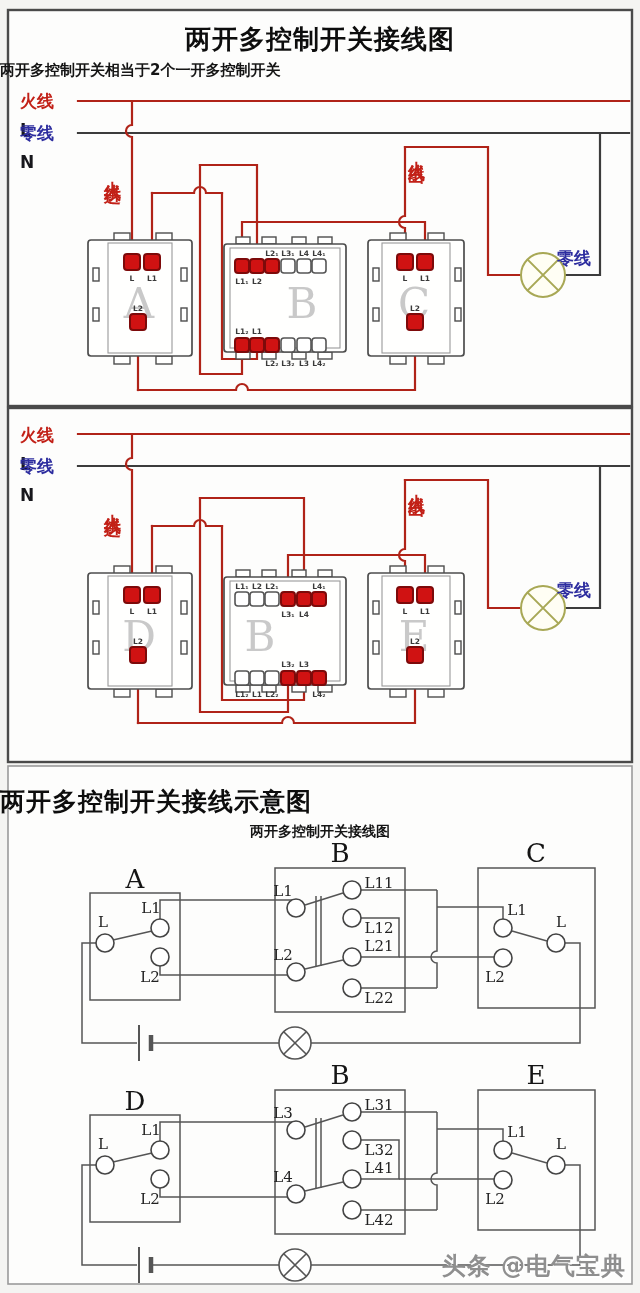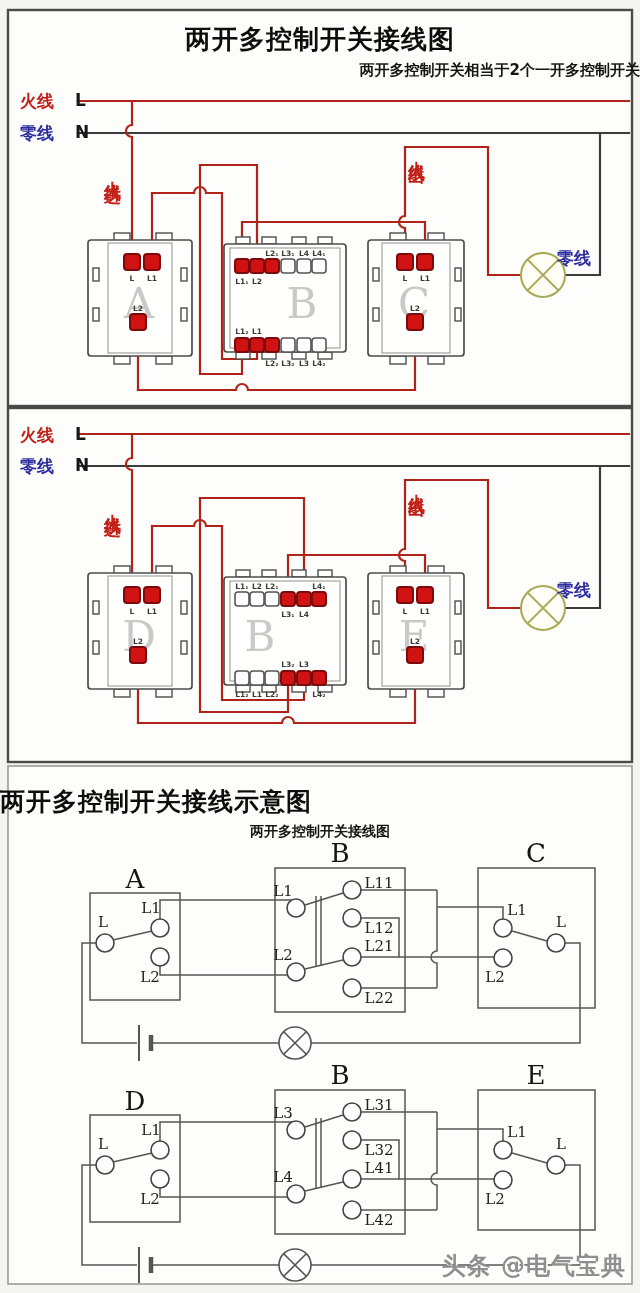--- a/index.html
+++ b/index.html
@@ -22,24 +22,24 @@
   .letter{font:42px "DejaVu Serif",serif;fill:#c9c9c9;text-anchor:middle;}
   .boxname{font:26px "DejaVu Serif",serif;fill:#141414;text-anchor:middle;}
   .slabel{font:15px "DejaVu Serif",serif;fill:#222;text-anchor:middle;}
   .circ{fill:#fff;stroke:#444;stroke-width:1.6;}
   .lamp{fill:#fffef4;stroke:#a8a855;stroke-width:2;}
   .lampx{stroke:#a8a855;stroke-width:2;fill:none;}
   .slamp{fill:#fff;stroke:#555;stroke-width:1.6;}
   .slampx{stroke:#555;stroke-width:1.6;fill:none;}
   .ov{position:absolute;white-space:nowrap;}
   .title1{left:0;right:0;top:22px;text-align:center;font-size:26px;font-weight:800;color:#0d0d0d;letter-spacing:1px;}
-  .subtitle1{left:0;right:0;top:61px;text-align:right;font-size:15px;font-weight:600;color:#151515;}
+  .subtitle1{left:0;right:0;top:61px;text-align:left;font-size:15px;font-weight:600;color:#151515;}
   .title3{left:0;right:0;top:785px;text-align:left;font-size:25px;font-weight:800;color:#0d0d0d;letter-spacing:1px;}
   .subtitle3{left:0;right:0;top:823px;text-align:center;font-size:14px;font-weight:600;color:#151515;}
-  .linelabel{display:flex;gap:21px;font-size:17px;font-weight:bold;}
+  .linelabel{display:flex;gap:7px;font-size:17px;font-weight:bold;flex-direction:column;}
   .cn-red{color:#c22017;}
   .cn-blue{color:#2d2d9f;}
   .sym{color:#17171c;}
   .vtext{writing-mode:vertical-rl;text-orientation:upright;color:#c22017;font-weight:bold;font-size:17px;letter-spacing:3px;line-height:1;}
   .lampneutral{font-size:17px;font-weight:bold;color:#2d2d9f;}
   .watermark{right:14px;top:1250px;font-size:24px;font-weight:bold;color:#8f8f8f;text-shadow:1.5px 1.5px 0 #ffffff;letter-spacing:1px;}
 </style>
 </head>
 <body>
 

